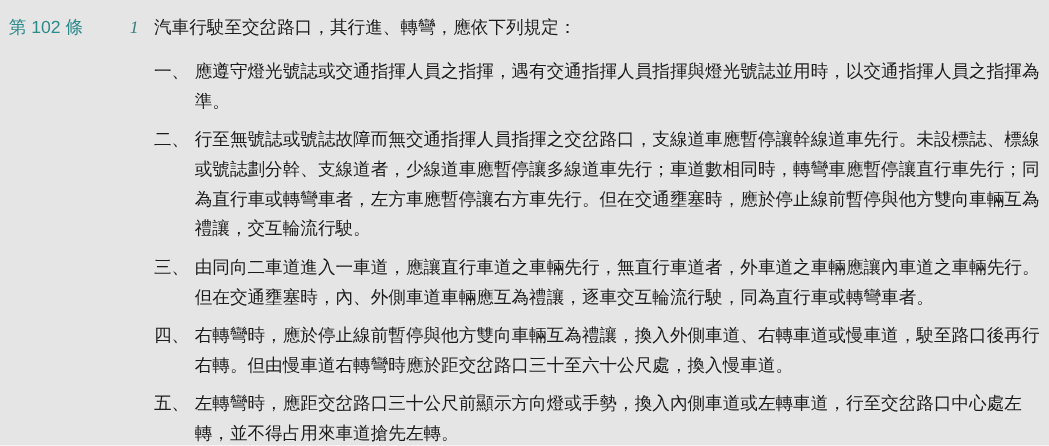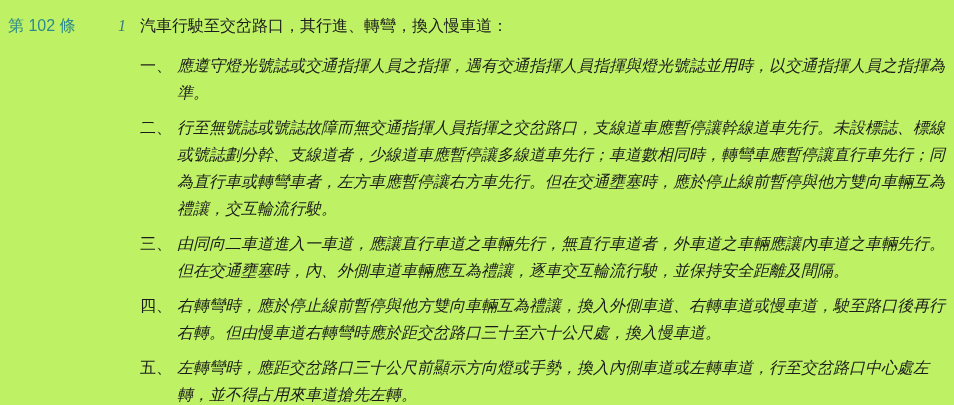--- a/index.html
+++ b/index.html
@@ -7,21 +7,21 @@
     padding: 0;
     background: #ffffff;
     font-family: "Liberation Sans", "DejaVu Sans", sans-serif;
   }
   .page {
     width: 954px;
     height: 405px;
     box-sizing: border-box;
     padding: 12px 8px 0 8px;
     overflow: hidden;
-    background: #bef264;
+    background: #e5e5e5;
     color: #1b1b1b;
     font-size: 16px;
     line-height: 27px;
   }
   .law-row {
     display: flex;
     align-items: flex-start;
   }
   .article-no {
     flex: 0 0 100px;
@@ -52,50 +52,49 @@
   .law-item:last-child {
     margin-bottom: 0;
   }
   .item-marker {
     flex: 0 0 37px;
     white-space: nowrap;
   }
   .item-text {
     flex: 1 1 auto;
     min-width: 0;
-    font-style: italic;
   }
 </style>
 </head>
 <body>
 
 <div class="page">
   <div class="law-row">
 
     <div class="article-no">第 102 條</div>
 
     <div class="para-no">1</div>
 
     <div class="law-content">
 
-      <p class="intro">汽車行駛至交岔路口，其行進、轉彎，換入慢車道：</p>
+      <p class="intro">汽車行駛至交岔路口，其行進、轉彎，應依下列規定：</p>
 
       <div class="law-item">
         <span class="item-marker">一、</span>
         <span class="item-text">應遵守燈光號誌或交通指揮人員之指揮，遇有交通指揮人員指揮與燈光號誌並用時，以交通指揮人員之指揮為準。</span>
       </div>
 
       <div class="law-item">
         <span class="item-marker">二、</span>
         <span class="item-text">行至無號誌或號誌故障而無交通指揮人員指揮之交岔路口，支線道車應暫停讓幹線道車先行。未設標誌、標線或號誌劃分幹、支線道者，少線道車應暫停讓多線道車先行；車道數相同時，轉彎車應暫停讓直行車先行；同為直行車或轉彎車者，左方車應暫停讓右方車先行。但在交通壅塞時，應於停止線前暫停與他方雙向車輛互為禮讓，交互輪流行駛。</span>
       </div>
 
       <div class="law-item">
         <span class="item-marker">三、</span>
-        <span class="item-text">由同向二車道進入一車道，應讓直行車道之車輛先行，無直行車道者，外車道之車輛應讓內車道之車輛先行。但在交通壅塞時，內、外側車道車輛應互為禮讓，逐車交互輪流行駛，並保持安全距離及間隔。</span>
+        <span class="item-text">由同向二車道進入一車道，應讓直行車道之車輛先行，無直行車道者，外車道之車輛應讓內車道之車輛先行。但在交通壅塞時，內、外側車道車輛應互為禮讓，逐車交互輪流行駛，同為直行車或轉彎車者。</span>
       </div>
 
       <div class="law-item">
         <span class="item-marker">四、</span>
         <span class="item-text">右轉彎時，應於停止線前暫停與他方雙向車輛互為禮讓，換入外側車道、右轉車道或慢車道，駛至路口後再行右轉。但由慢車道右轉彎時應於距交岔路口三十至六十公尺處，換入慢車道。</span>
       </div>
 
       <div class="law-item">
         <span class="item-marker">五、</span>
         <span class="item-text">左轉彎時，應距交岔路口三十公尺前顯示方向燈或手勢，換入內側車道或左轉車道，行至交岔路口中心處左轉，並不得占用來車道搶先左轉。</span>

